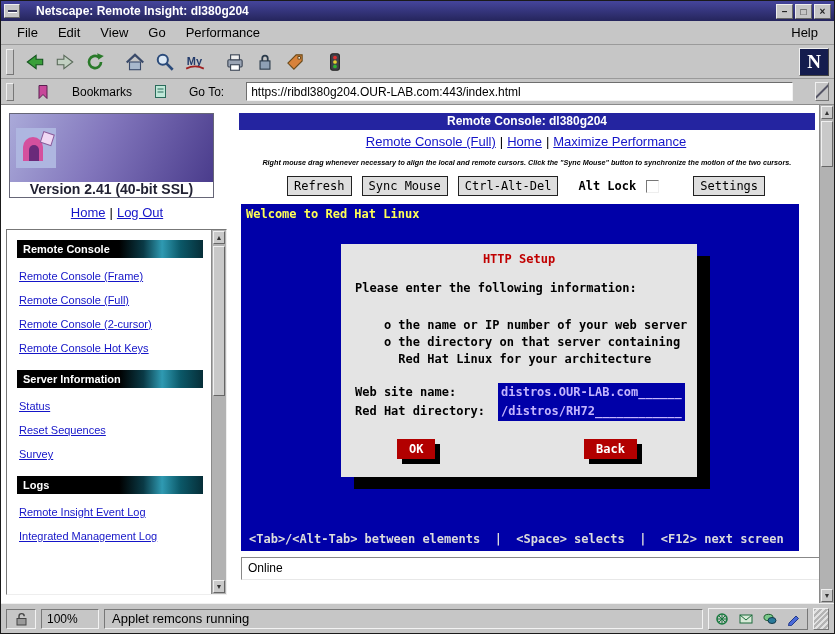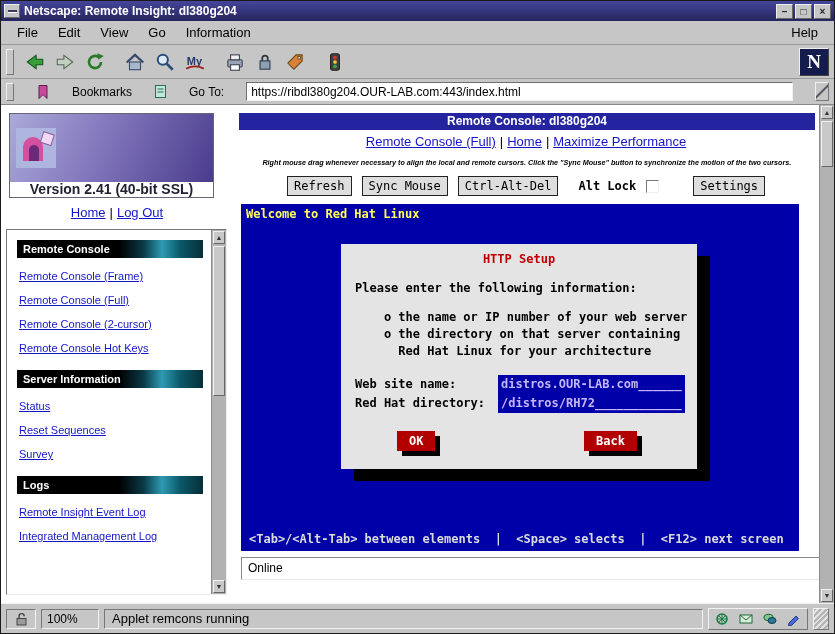--- a/index.html
+++ b/index.html
@@ -2,21 +2,21 @@
 <html><head>
 <meta charset="utf-8">
 <style>
   * { margin:0; padding:0; box-sizing:border-box; }
   html,body { width:835px; height:634px; }
   body { position:relative; background:#c6c6c6; font-family:"Liberation Sans",sans-serif; overflow:hidden; color:#000; }
   .window { position:absolute; inset:0; border:1px solid #1a1a1a; background:#c6c6c6; }
 
   
   .titlebar { position:absolute; top:0; left:0; right:0; height:20px;
-    background:linear-gradient(#45459c,#25255c); display:flex; align-items:center; padding:0 3px; gap:0; }
+    background:linear-gradient(#45459c,#25255c); display:flex; align-items:center; padding:0 3px; gap:12px; }
   .tb-sysicon { width:16px; height:14px; background:#c6c6c6; border:1px solid; border-color:#eee #666 #666 #eee;
     display:flex; align-items:center; justify-content:center; }
   .tb-sysicon .dash { width:9px; height:3px; background:#3a3a5a; border-bottom:1px solid #fff; }
   .tb-title { color:#fff; font-size:12px; font-weight:bold; flex:1; padding-left:4px; white-space:nowrap; overflow:hidden; }
   .tb-btns { display:flex; gap:2px; }
   .tb-btn { width:17px; height:15px; background:#c6c6c6; border:1px solid; border-color:#eee #666 #666 #eee;
     font-size:10px; line-height:13px; text-align:center; font-weight:bold; color:#222; cursor:default; }
 
   
   .menubar { position:absolute; top:20px; left:0; right:0; height:24px; display:flex; align-items:center;
@@ -103,21 +103,21 @@
   
   .console { position:relative; margin:8px 0 0 8px; width:558px; height:347px; background:#0000a8;
     font-family:"DejaVu Sans Mono",monospace; font-weight:bold; overflow:hidden; }
   .welcome { position:absolute; top:3px; left:5px; font-size:12px; color:#ffff55; }
   .help-line { position:absolute; bottom:5px; left:8px; font-size:12px; color:#dcdcdc; white-space:pre; }
 
   .rh-dialog { position:absolute; left:100px; top:40px; width:356px; background:#e4e4e4;
     box-shadow:13px 12px 0 #000; padding:8px 0 18px; font-size:12px; color:#000; }
   .rh-title { text-align:center; color:#c00000; margin-bottom:14px; }
   .rh-line { white-space:pre; padding-left:14px; line-height:17px; }
-  .rh-intro { margin-bottom:12px; }
+  .rh-intro { margin-bottom:20px; }
   .rh-fields { margin-top:15px; padding-left:14px; line-height:19px; }
   .rh-label { display:inline-block; width:143px; }
   .rh-field { display:inline-block; background:#0000a8; color:#c4b5fd; padding:0 3px; }
   .rh-btnrow { margin-top:18px; display:flex; justify-content:space-between; padding:0 60px 0 56px; }
   .rh-btn { background:#b20000; color:#fff; padding:3px 12px; box-shadow:5px 5px 0 #000; font-size:12px;
     font-weight:bold; cursor:default; }
 
   .online-box { margin:6px 0 0 8px; width:614px; height:23px; background:#fff; border:1px solid;
     border-color:#888 #e8e8e8 #e8e8e8 #888; font-size:12px; line-height:21px; padding-left:6px; }
 
@@ -150,21 +150,21 @@
       <div class="tb-btn">□</div>
       <div class="tb-btn">×</div>
     </div>
   </div>
 
   <div class="menubar">
     <span class="menu-item">File</span>
     <span class="menu-item">Edit</span>
     <span class="menu-item">View</span>
     <span class="menu-item">Go</span>
-    <span class="menu-item">Information</span>
+    <span class="menu-item">Performance</span>
     <span class="menu-item menu-help">Help</span>
   </div>
 
   <div class="toolbar">
     <div class="bar-grip"></div>
     <div class="tool-btn">
         <span class="icon"><svg width="22" height="22" viewBox="0 0 20 20">
             <path d="M3 10 L11 4 V7.5 H17 V12.5 H11 V16 Z" fill="#39a039" stroke="#14541f"></path>
           </svg></span>
       </div>

